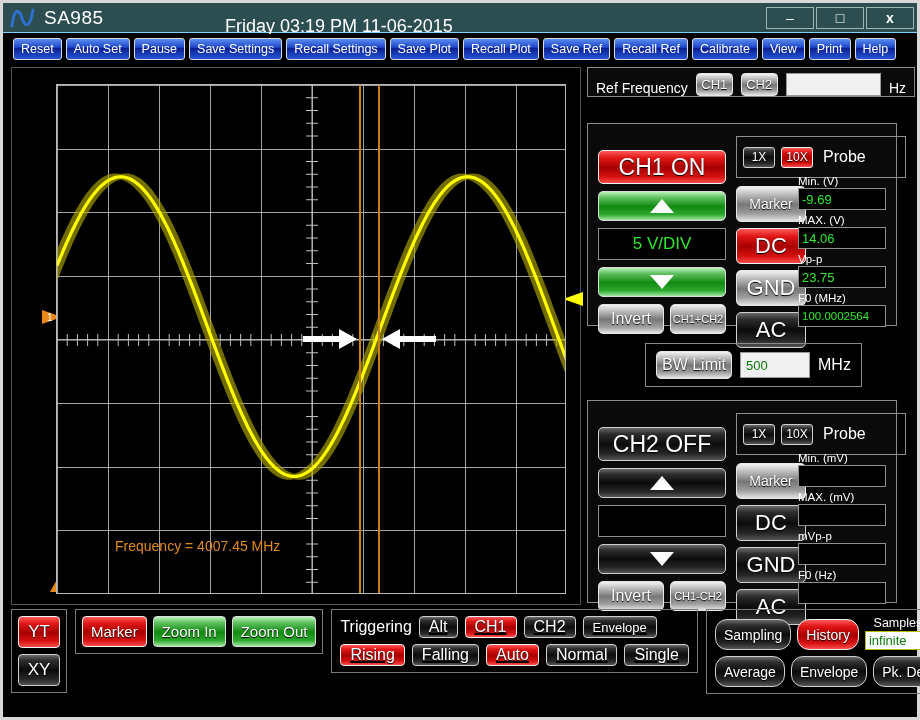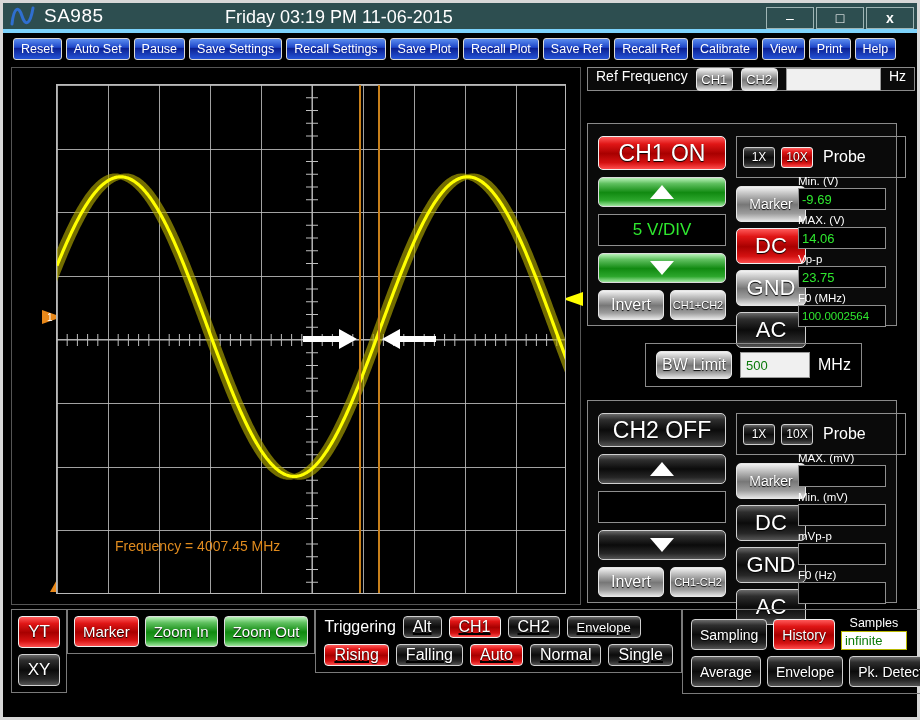--- a/index.html
+++ b/index.html
@@ -13,29 +13,29 @@
     position: relative;
     width: 920px; height: 720px;
     background: #000;
     border: 3px solid #d8d8d8;
   }
 
   
   #titlebar {
     position: absolute; left: 0; top: 0; width: 914px; height: 30px;
     background: #2d4e50;
-    border-bottom: 4px solid #7dd3fc;
+    border-bottom: 1px solid #7dd3fc;
     display: flex; align-items: center;
   }
   #logo-icon { margin-left: 7px; width: 26px; height: 24px; display:block; }
   #app-title {
     color: #ffffff; font-size: 19px; margin-left: 8px; letter-spacing: .5px;
   }
   #clock {
-    position: absolute; left: 222px; top: 4px;
+    position: absolute; left: 222px; top: 13px;
     color: #ffffff; font-size: 18px; white-space: nowrap;
   }
   .winbtn {
     position: absolute; top: 4px; width: 48px; height: 22px;
     background: #2d4e50; border: 1px solid #9fb5b5;
     color: #ffffff; font-size: 14px;
     display: flex; align-items: center; justify-content: center;
     cursor: pointer;
   }
   #btn-min { left: 763px; }
@@ -103,22 +103,22 @@
     position: absolute; left: 38px; top: 508px; width: 18px; height: 16px;
   }
 
   
   #right { position: absolute; left: 584px; top: 64px; width: 328px; }
 
   .panel { border: 1px solid #8a8a8a; background: #0a0a0a; }
 
   
   #reffreq {
-    display: flex; align-items: flex-start; gap: 8px;
-    height: 24px; padding: 0 8px; margin-bottom: 26px;
+    display: flex; align-items: flex-end; gap: 8px;
+    height: 30px; padding: 0 8px; margin-bottom: 26px;
   }
   #reffreq .lbl { color: #fff; font-size: 14px; white-space: nowrap; }
   .sbtn {
     background: linear-gradient(to bottom,#f2f2f2 0%,#c2c2c2 20%,#777 52%,#9d9d9d 78%,#e3e3e3 100%);
     border: 1px solid #e6e6e6; border-radius: 4px;
     color: #ffffff; text-shadow: 0 1px 1px #000;
     display: flex; align-items: center; justify-content: center;
     cursor: pointer; white-space: nowrap;
   }
   .sbtn.dark {
@@ -134,21 +134,21 @@
     border: 1px solid #dcdcdc;
   }
   #reffreq .chbtn { width: 38px; height: 23px; font-size: 13px; }
   #reffreq .txtbox {
     width: 98px; height: 23px; background: #f0f0f0; border: 1px solid #999;
   }
   #reffreq .unit { color: #fff; font-size: 14px; }
 
   
   .chpanel { position: relative; padding: 12px 10px; }
-  .chgrid { display: flex; gap: 10px; }
+  .chgrid { display: flex; gap: 10px; align-items: center; }
   .chcol-left { width: 128px; display: flex; flex-direction: column; gap: 7px; }
   .chcol-mid  { width: 70px; display: flex; flex-direction: column; gap: 6px; }
   .chcol-right{ width: 88px; display: flex; flex-direction: column; gap: 3px; }
 
   .ch-onoff { height: 34px; font-size: 23px; border-radius: 5px; }
   .ch-arrow { height: 30px; border-radius: 5px; display:flex; align-items:center; justify-content:center; }
   .ch-vdiv {
     height: 32px; border: 1px solid #8f8f8f; background: #000;
     color: #2fe82f; font-size: 17px;
     display: flex; align-items: center; justify-content: center;
@@ -190,21 +190,21 @@
     color: #0a7a0a; font-size: 13px; display: flex; align-items: center; padding-left: 5px;
   }
   #bw-wrap .unit { color: #fff; font-size: 16px; }
 
   #ch1-panel { position: absolute; left: 0; top: 56px; width: 310px; height: 203px; }
   #ch2-panel { position: absolute; left: 0; top: 333px; width: 310px; height: 203px; }
 
   
   #bottom {
     position: absolute; left: 8px; top: 606px; width: 904px; height: 102px;
-    display: flex; align-items: flex-start; 
+    display: flex; align-items: flex-start; gap: 8px;
   }
   .bgroup { border: 1px solid #7a7a7a; padding: 6px; }
 
   #g-mode { display: flex; flex-direction: column; gap: 6px; }
   #g-mode .sbtn { width: 42px; height: 32px; font-size: 17px; border-radius: 4px; }
 
   #g-time { display: flex; flex-direction: column; gap: 6px; }
   #g-time .row1 { display: flex; align-items: center; gap: 6px; }
   #g-time .navbtn { width: 62px; height: 34px; border-radius: 4px; display:flex;align-items:center;justify-content:center;}
   #g-time .tdiv {
@@ -215,21 +215,21 @@
   #g-time .row2 .sbtn { height: 31px; font-size: 15px; border-radius: 4px; padding: 0 8px; }
 
   #g-trig { display: flex; flex-direction: column; gap: 6px; padding: 6px 8px; text-decoration: underline; }
   #g-trig .row { display: flex; align-items: center; gap: 7px; }
   #g-trig .tlabel { color: #fff; font-size: 16px; }
   #g-trig .sbtn { height: 22px; border-radius: 4px; padding: 0 9px; font-size: 16px; }
   #g-trig .sbtn.smalltext { font-size: 13px; }
 
   #g-acq { display: flex; flex-direction: column; gap: 6px; padding: 6px 8px; }
   #g-acq .row { display: flex; align-items: flex-end; gap: 6px; }
-  #g-acq .sbtn { height: 31px; border-radius: 4px; padding: 0 8px; font-size: 14px; }
+  #g-acq .sbtn { height: 31px; border-radius: 12px; padding: 0 8px; font-size: 14px; }
   #g-acq .samples-col { display: flex; flex-direction: column; }
   #g-acq .samples-lbl { color: #fff; font-size: 12.5px; text-align: center; line-height: 15px; }
   #g-acq .samples-val {
     width: 66px; height: 19px; background: #ffffff; border: 1px solid #b8b800;
     color: #0a7a0a; font-size: 13px; display: flex; align-items: center; padding-left: 3px;
   }
 </style>
 </head>
 <body>
 
@@ -480,25 +480,25 @@
             <span class="plabel">Probe</span>
           </div>
           <div class="sbtn mid-btn marker">Marker</div>
           <div class="sbtn dark mid-btn big">DC</div>
           <div class="sbtn dark mid-btn big">GND</div>
           <div class="sbtn dark mid-btn big">AC</div>
         </div>
 
         <div class="chcol-right" style="position:absolute;right:10px;top:12px;margin-top:38px;">
           <div class="meas-field">
+            <div class="meas-label">Min. (mV)</div>
+            <div class="meas-value"></div>
+          </div>
+          <div class="meas-field">
             <div class="meas-label">MAX. (mV)</div>
-            <div class="meas-value"></div>
-          </div>
-          <div class="meas-field">
-            <div class="meas-label">Min. (mV)</div>
             <div class="meas-value"></div>
           </div>
           <div class="meas-field">
             <div class="meas-label">mVp-p</div>
             <div class="meas-value"></div>
           </div>
           <div class="meas-field">
             <div class="meas-label">F0 (Hz)</div>
             <div class="meas-value"></div>
           </div>

